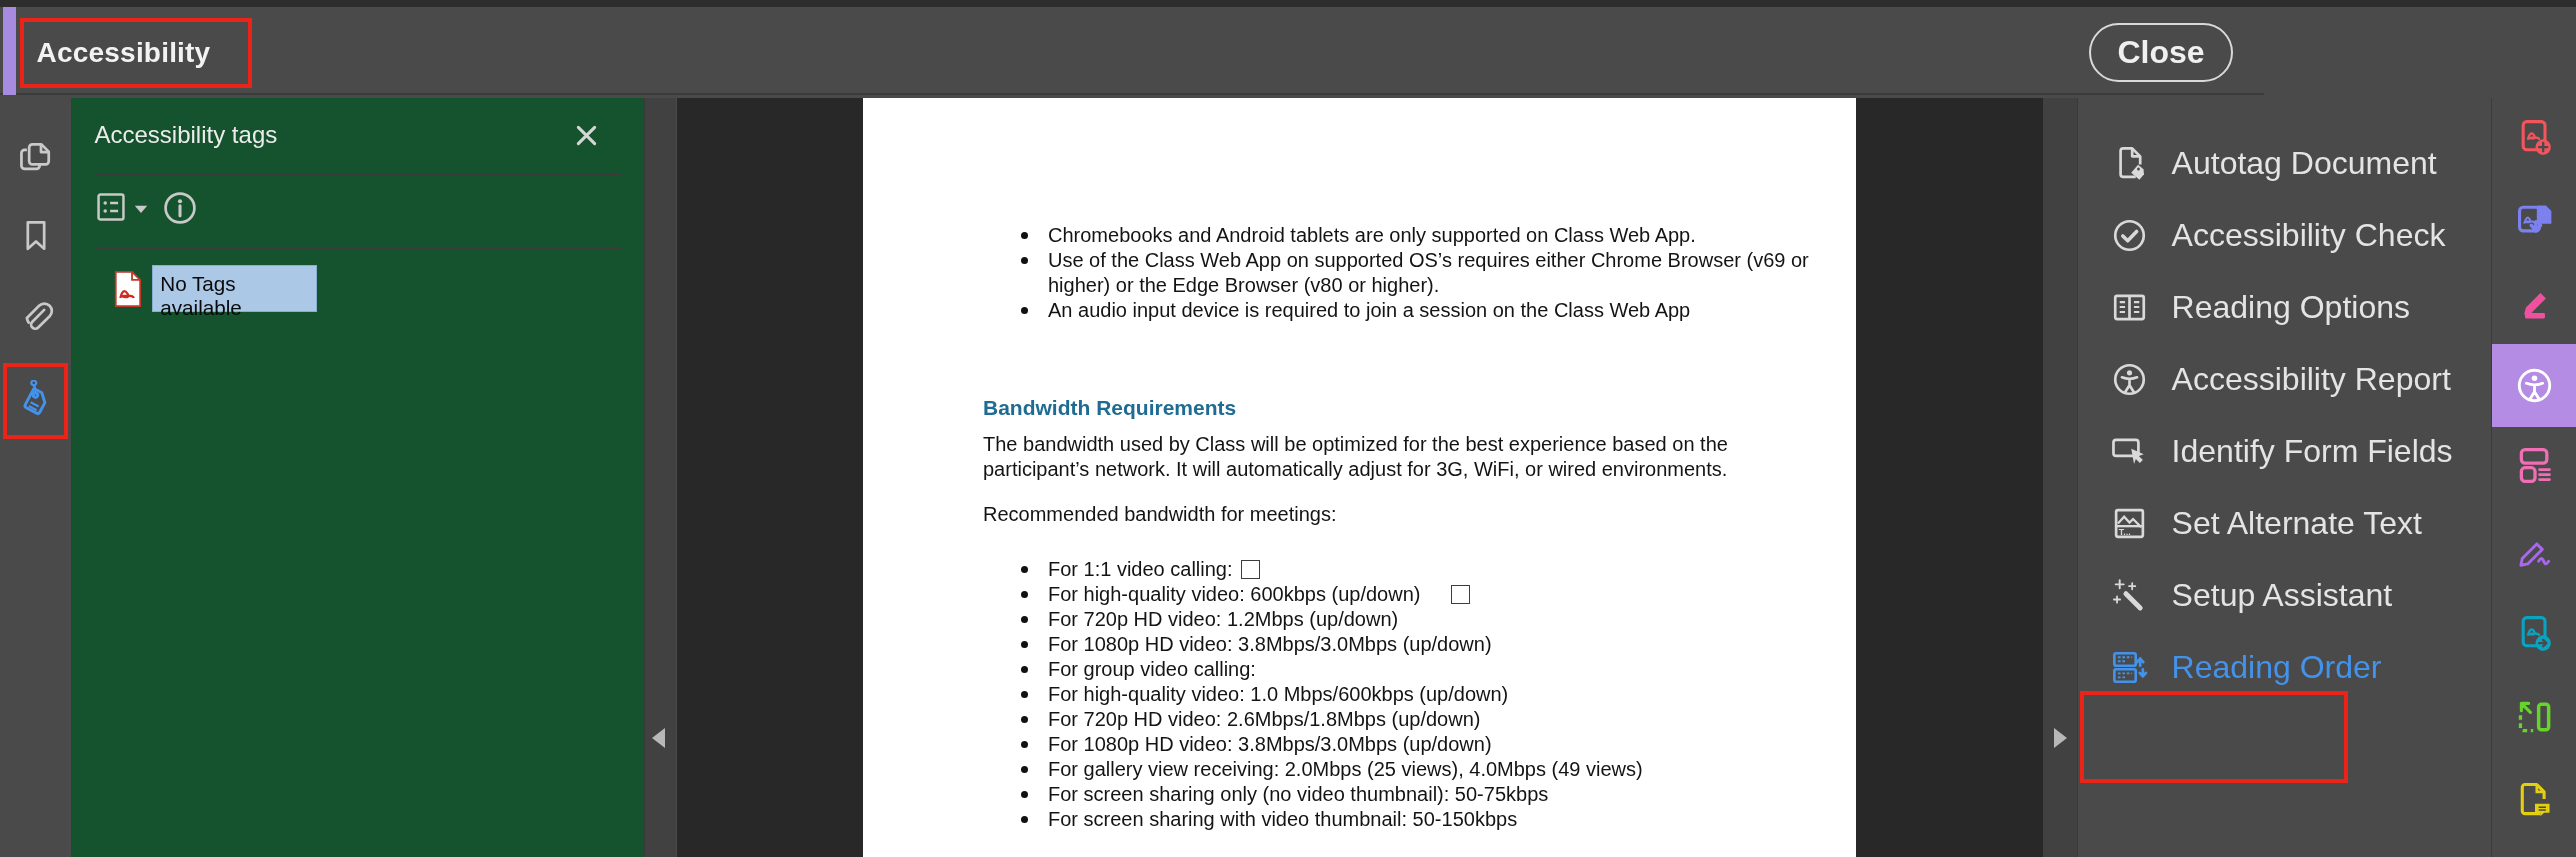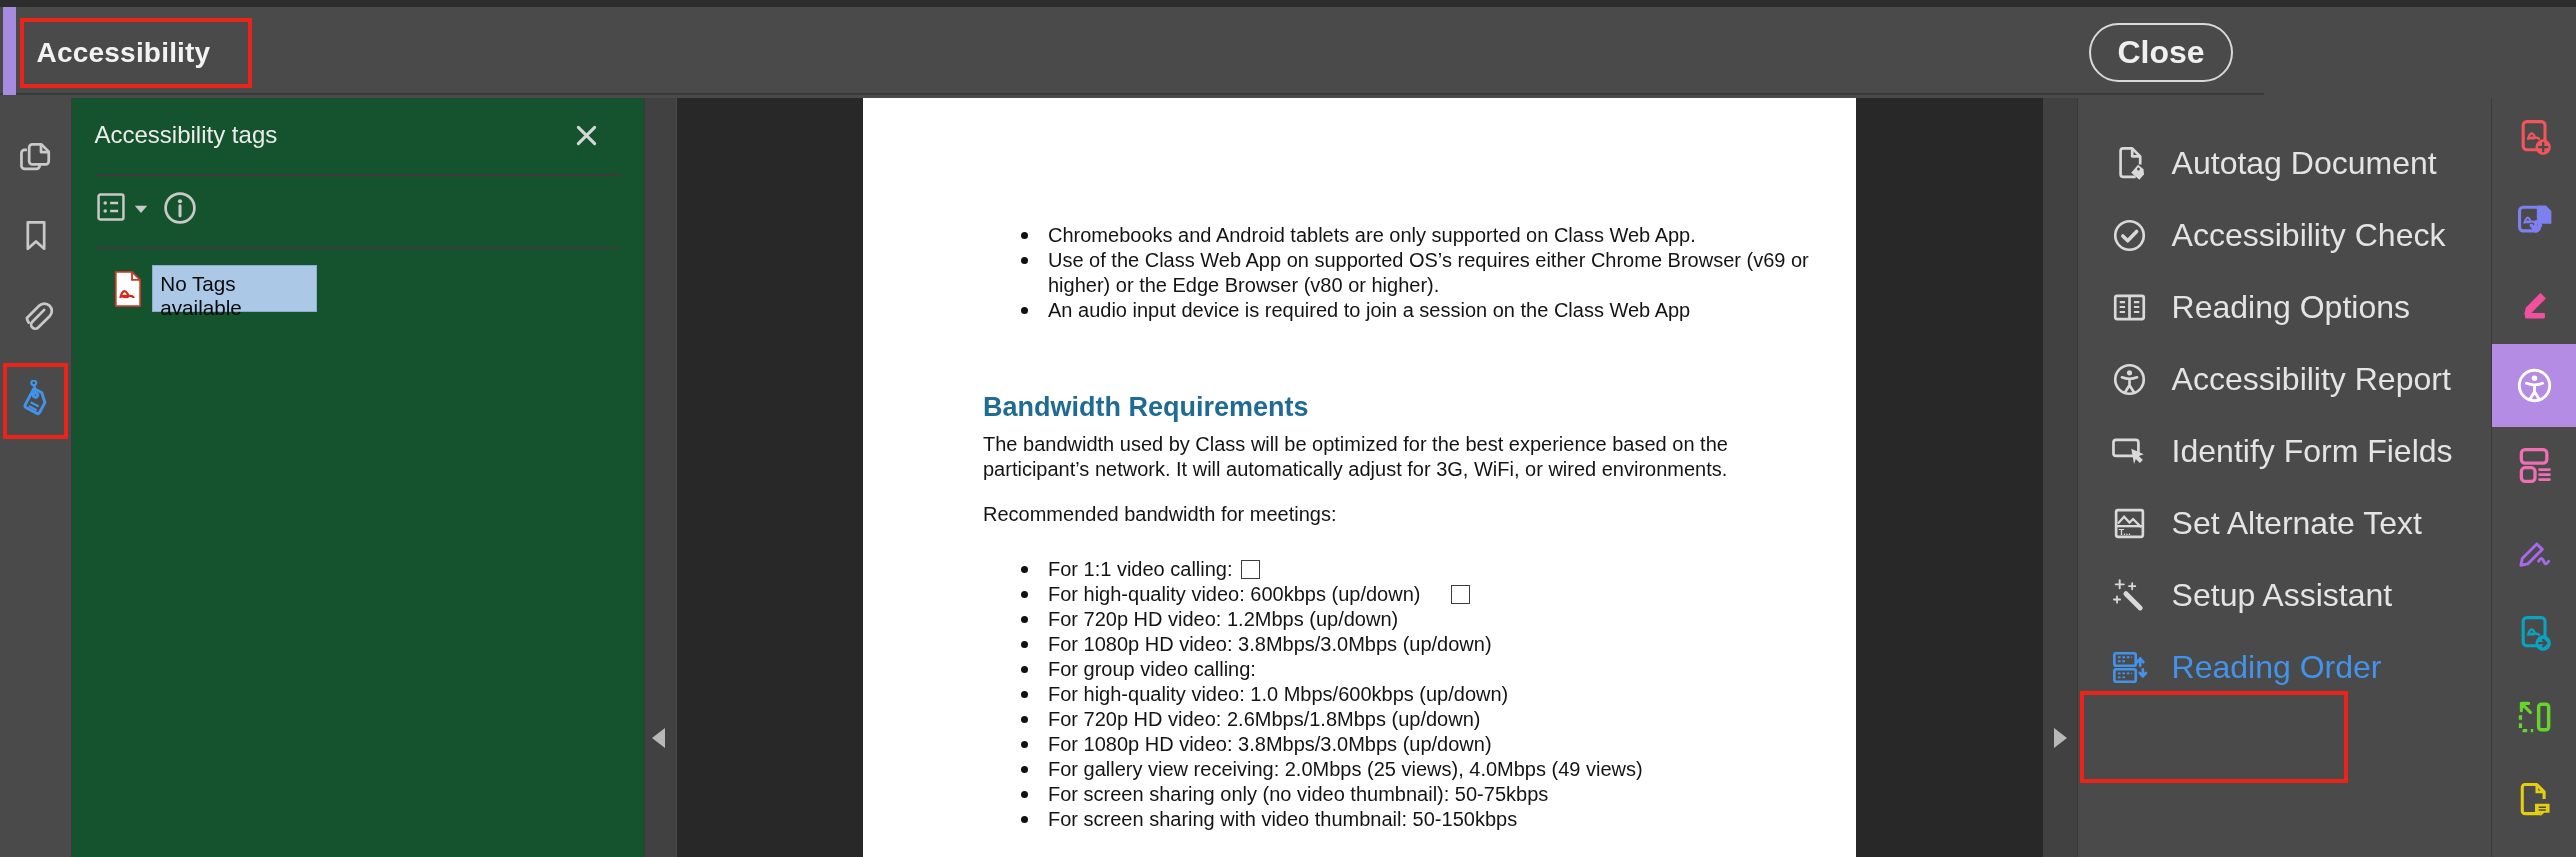--- a/index.html
+++ b/index.html
@@ -43,21 +43,21 @@
          border-bottom:10.8px solid transparent;border-left:13.5px solid #b8b8b8;cursor:pointer;}
 
   
   .doc-area{left:677px;top:98px;width:1366px;height:759px;background:#282828;}
   .page{position:absolute;left:186px;top:0;width:993px;height:759px;background:#ffffff;overflow:hidden;
         color:#141414;font-size:20px;line-height:25px;}
   .page ul{list-style:none;margin:8px;padding:0;}
   .page li{position:relative;}
   .page li::before{content:"";position:absolute;left:-27px;top:9px;width:7.2px;height:7.2px;border-radius:50%;background:#111;}
   .intro-list{position:absolute;left:177px;top:117px;width:791px;}
-  .sec-head{position:absolute;left:120px;top:297px;font-size:27px;font-weight:600;color:#1f6b94;}
+  .sec-head{position:absolute;left:120px;top:297px;font-size:21px;font-weight:600;color:#1f6b94;}
   .sec-para{position:absolute;left:120px;top:334px;width:854px;}
   .sec-sub{position:absolute;left:120px;top:404px;width:854px;}
   .bw-list{position:absolute;left:177px;top:451px;width:791px;}
   .chk{display:inline-block;width:19px;height:19px;border:1.8px solid #3d3d3d;box-sizing:border-box;
        vertical-align:-2.7px;margin-left:8px;}
   .chk.far{margin-left:31px;}
 
   
   .tools-panel{left:2078px;top:98px;width:413px;height:759px;background:#4a4a4a;padding-top:29px;box-sizing:border-box;}
   .tool-row{position:relative;height:72px;display:flex;align-items:center;padding-left:31px;cursor:pointer;}

